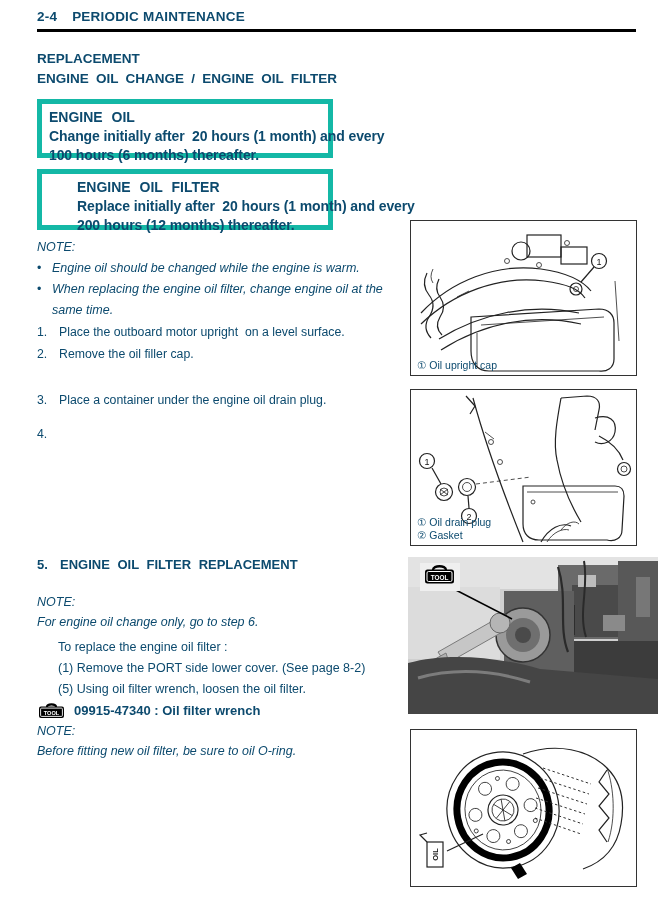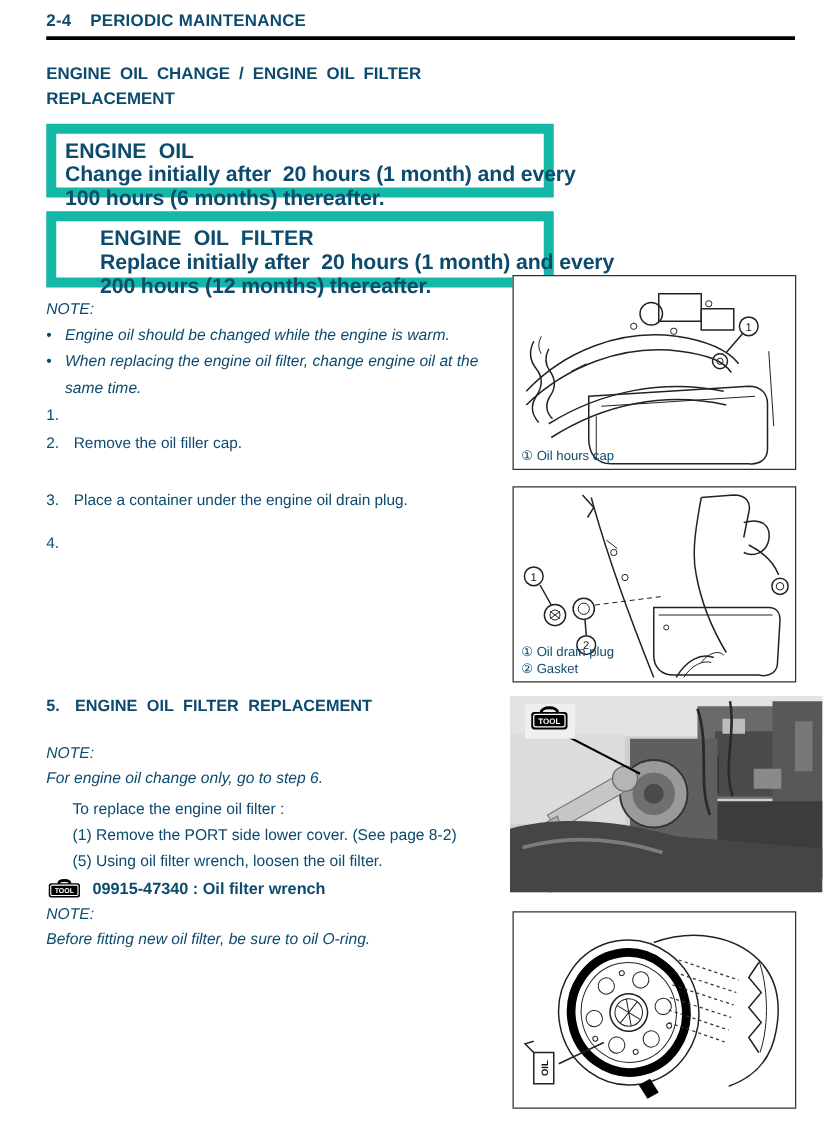--- a/index.html
+++ b/index.html
@@ -6,22 +6,22 @@
   .page {
     position:relative; width:660px; height:901px; background:#ffffff;
     font-family:"Liberation Sans", sans-serif; color:#0c4a6e; overflow:hidden;
   }
   
   .hdr { position:absolute; left:37px; top:9px; font-size:13.5px; font-weight:bold; letter-spacing:.2px; white-space:nowrap; }
   .hdr .num { margin-right:15px; }
   .rule { position:absolute; left:37px; top:29px; width:599px; height:3px; background:#000; }
   .title { position:absolute; left:37px; top:49px; font-size:13.5px; font-weight:bold; line-height:20px; word-spacing:3.5px; }
   
-  .nbox { position:absolute; left:37px; width:406px; border:8px solid #14b8a6; box-sizing:border-box;
-          padding:4px 7px 5px; font-weight:bold; font-size:17px; line-height:19px; }
+  .nbox { position:absolute; left:37px; width:296px; border:5px solid #14b8a6; box-sizing:border-box;
+          padding:4px 7px 5px; font-weight:bold; font-size:14px; line-height:19px; }
   .nbox .hd { word-spacing:5px; }
   .nbox .bd { white-space:pre; letter-spacing:-.1px; }
   
   .it { font-style:italic; }
   .noteblk { position:absolute; left:37px; width:372px; font-size:12.5px; line-height:21px; }
   .brow { display:flex; font-style:italic; }
   .brow .dot { width:15px; flex:none; font-style:normal; }
   .brow .bt { white-space:pre-line; }
   .step { position:absolute; left:37px; width:362px; display:flex; font-size:12.3px; line-height:21px; }
   .step .n { width:22px; flex:none; }
@@ -48,22 +48,22 @@
 <body>
 
 <div class="page">
 
   <div class="hdr">
     <span class="num">2-4</span><span>PERIODIC MAINTENANCE</span>
   </div>
   <div class="rule"></div>
 
   <div class="title">
+    <div>REPLACEMENT</div>
     <div>ENGINE OIL CHANGE / ENGINE OIL FILTER</div>
-    <div>REPLACEMENT</div>
   </div>
 
   <div class="nbox" id="nbox1" style="top:99px;height:59px;">
     <div class="hd">ENGINE OIL</div>
     <div class="bd">Change initially after  20 hours (1 month) and every
 100 hours (6 months) thereafter.</div>
   </div>
   <div class="nbox" id="nbox2" style="top:169px;height:61px;padding-left:35px;">
     <div class="hd">ENGINE OIL FILTER</div>
     <div class="bd">Replace initially after  20 hours (1 month) and every
@@ -78,20 +78,21 @@
     </div>
     <div class="brow">
       <span class="dot">•</span>
       <span class="bt">When replacing the engine oil filter, change engine oil at the
 same time.</span>
     </div>
   </div>
 
   <div class="step" style="top:322px;">
     <span class="n">1.</span>
+    <span class="t">Place the outboard motor upright  on a level surface.</span>
   </div>
   <div class="step" style="top:344px;">
     <span class="n">2.</span>
     <span class="t">Remove the oil filler cap.</span>
   </div>
   <div class="step" style="top:390px;">
     <span class="n">3.</span>
     <span class="t">Place a container under the engine oil drain plug.</span>
   </div>
   <div class="step" style="top:424px;">
@@ -150,21 +151,21 @@
       <circle class="thin" cx="128" cy="44" r="2.5"></circle>
       <circle class="thin" cx="156" cy="22" r="2.5"></circle>
       <path class="thin" d="M46,76 L58,70 M204,60 L208,120"></path>
 
       <circle class="ln" cx="165" cy="68" r="6"></circle>
       <circle class="thin" cx="165" cy="68" r="2.5"></circle>
       <line class="ln" x1="183" y1="46" x2="170" y2="61"></line>
       <circle class="ln" cx="188" cy="40" r="7.5"></circle>
       <text x="188" y="43.5" font-size="9" text-anchor="middle" fill="#141414" font-family="Liberation Sans, sans-serif">1</text>
     </svg>
-    <div class="figcap" style="bottom:3px;">① Oil hours cap</div>
+    <div class="figcap" style="bottom:3px;">① Oil upright cap</div>
   </div>
 
   <div class="figbox" id="fig2">
     <svg width="224" height="154" viewBox="0 0 224 154">
 
       <path class="ln" d="M55,6 L64,16 M64,16 L59,24"></path>
       <path class="ln" d="M62,8 C72,45 88,92 112,152"></path>
       <circle class="thin" cx="80" cy="52" r="2.5"></circle>
       <circle class="thin" cx="89" cy="72" r="2.5"></circle>
       <path class="thin" d="M74,42 l9,7"></path>

